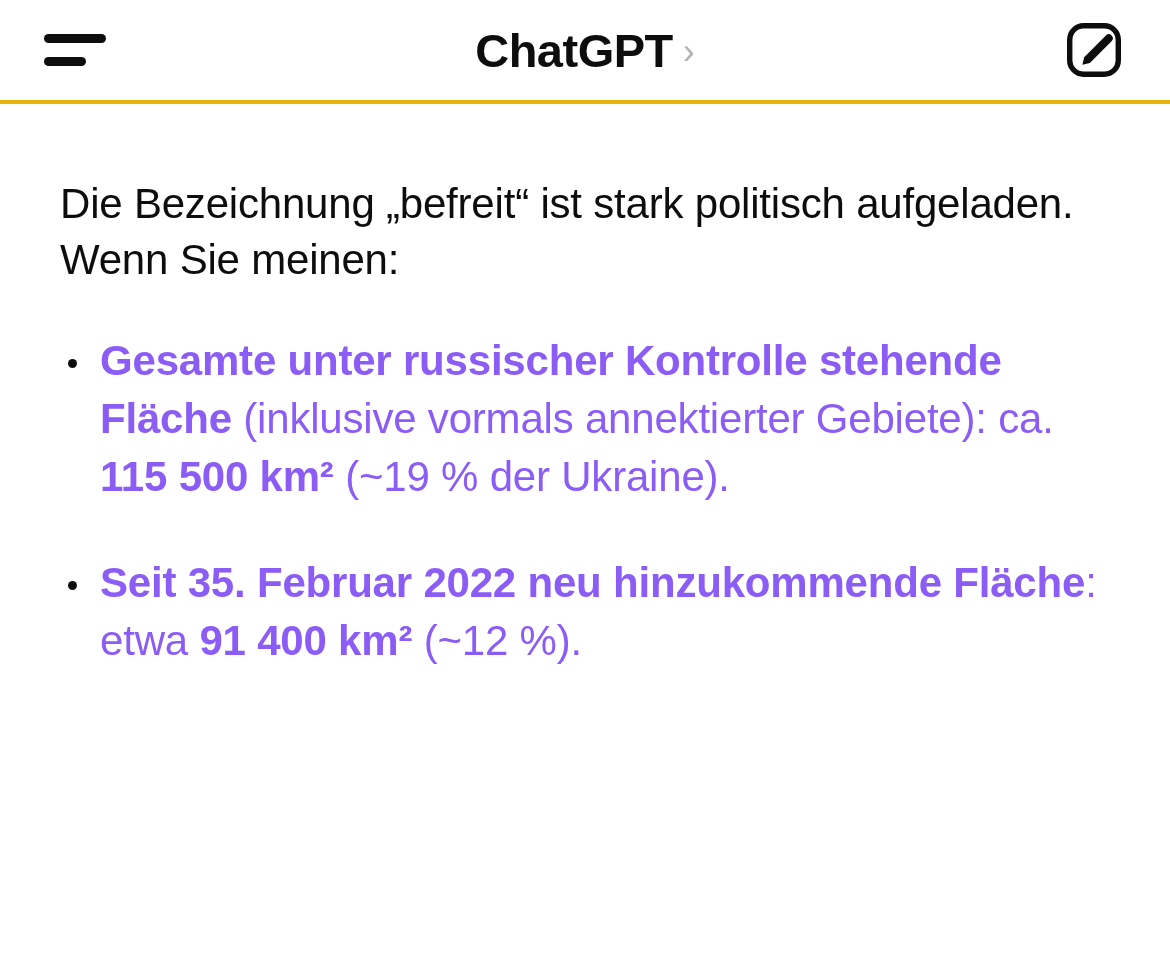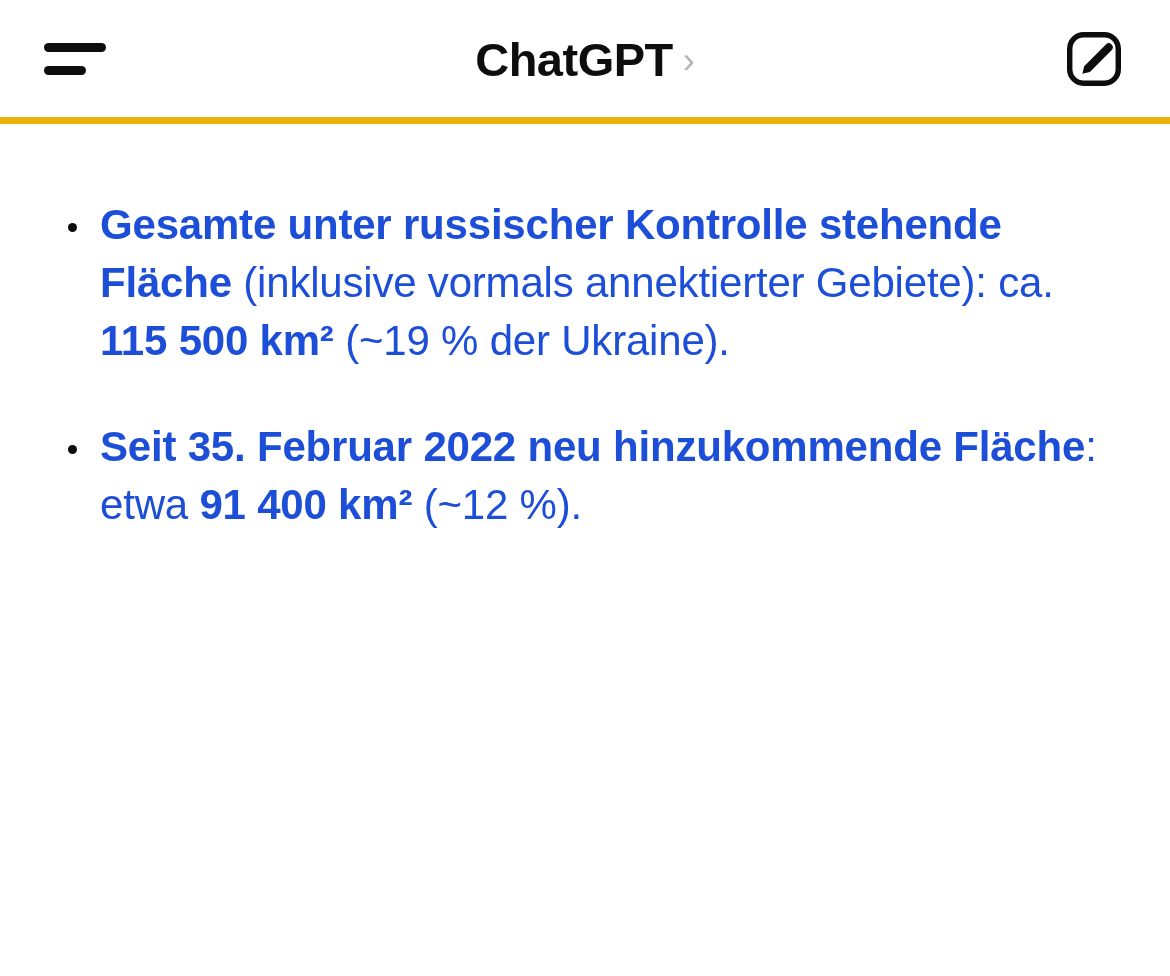--- a/index.html
+++ b/index.html
@@ -12,22 +12,22 @@
     height: 976px;
     overflow: hidden;
     font-family: "Liberation Sans", sans-serif;
     color: #0d0d0d;
     -webkit-font-smoothing: antialiased;
   }
 
   
   .topbar {
     position: relative;
-    height: 124px;
-    border-bottom: 7px solid #eab308;
+    height: 104px;
+    border-bottom: 4px solid #eab308;
     display: flex;
     align-items: center;
     box-sizing: border-box;
   }
   .menu-btn {
     position: absolute;
     left: 44px;
     top: 50%;
     transform: translateY(-50%);
     width: 70px;
@@ -106,21 +106,21 @@
     margin: 0;
     padding: 0;
   }
   ul.bullets li {
     position: relative;
     padding-left: 40px;
     font-size: 42px;
     line-height: 1.38;
     letter-spacing: -0.2px;
     margin-bottom: 48px;
-    color: #1d4ed8;
+    color: #8b5cf6;
   }
   ul.bullets li::before {
     content: "";
     position: absolute;
     left: 8px;
     top: 27px;
     width: 9px;
     height: 9px;
     border-radius: 50%;
     background: #0d0d0d;
@@ -147,20 +147,21 @@
     <svg width="62" height="62" viewBox="0 0 24 24" fill="none" aria-hidden="true">
       <rect x="2.6" y="2.6" width="18.8" height="18.8" rx="5.4" stroke="#0d0d0d" stroke-width="2.1"></rect>
       <path d="M16.6 6.4 8.2 14.8l-.7 2.9 2.9-.7 8.4-8.4a1.55 1.55 0 0 0 0-2.2 1.55 1.55 0 0 0-2.2 0z" fill="#0d0d0d"></path>
     </svg>
   </div>
 
 </div>
 
 <div class="content">
 
+  <p class="para">Die Bezeichnung „befreit“ ist stark politisch aufgeladen. Wenn Sie meinen:</p>
 
   <ul class="bullets">
     <li>
       <span class="b">Gesamte unter russischer Kontrolle stehende Fläche</span><span> (inklusive vormals annektierter Gebiete): ca. </span><span class="b nbsp-tight">115 500 km²</span><span> (~19 % der Ukraine).</span>
     </li>
     <li>
       <span class="b">Seit 35. Februar 2022 neu hinzukommende Fläche</span><span>: etwa </span><span class="b nbsp-tight">91 400 km²</span><span> (~12 %).</span>
     </li>
   </ul>
 

